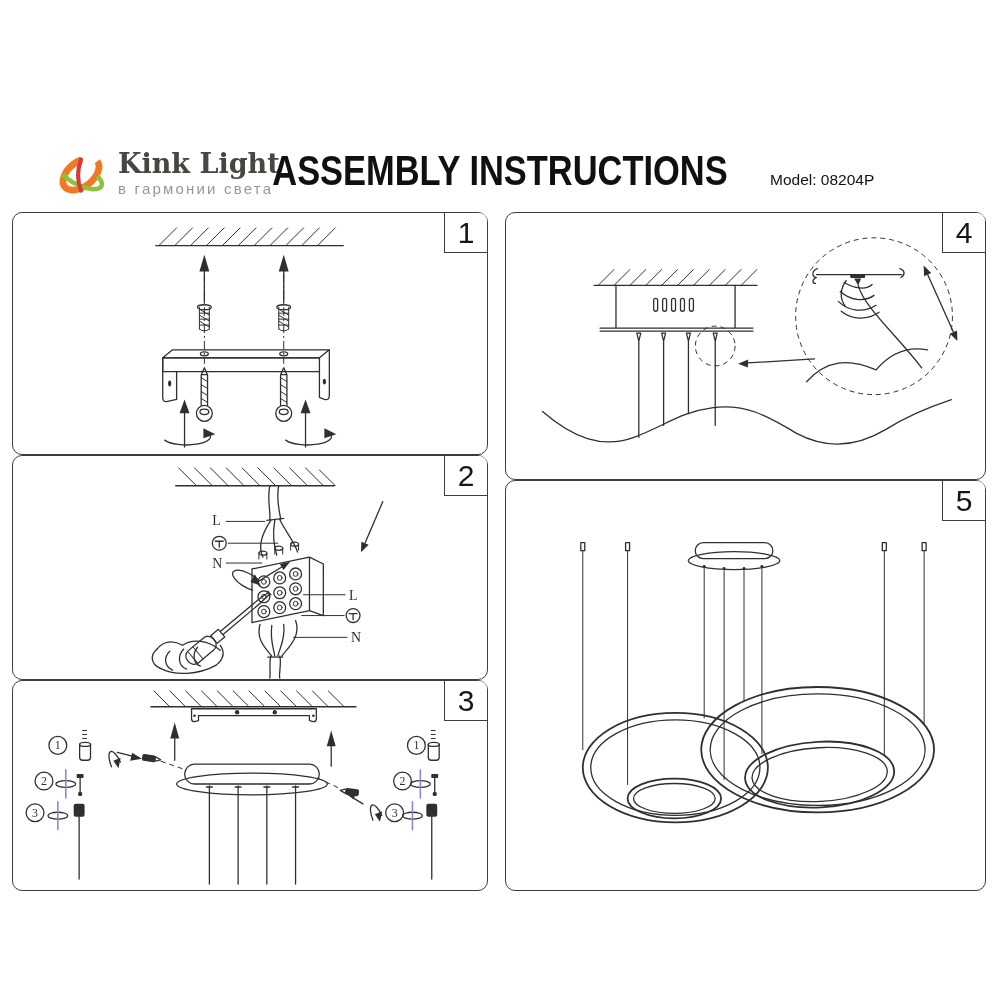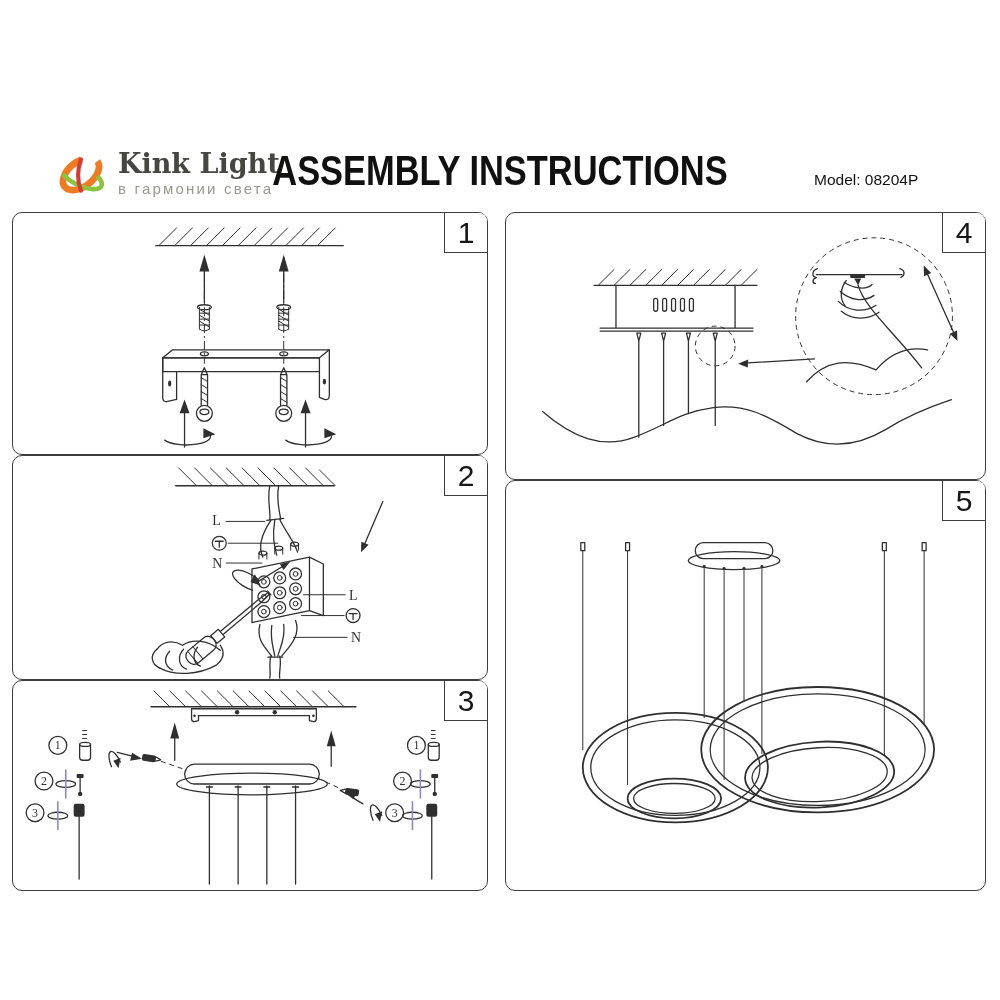--- a/index.html
+++ b/index.html
@@ -6,21 +6,21 @@
             font-family:"Liberation Sans",sans-serif;color:#2f2f2f;}
   .page{position:relative;width:1000px;height:1000px;background:#fff;}
 
   
   .logo{position:absolute;left:52px;top:144px;display:flex;align-items:flex-start;}
   .logo-text{margin-left:8px;margin-top:6px;}
   .brand{font-family:"DejaVu Serif",serif;font-weight:bold;font-size:27px;color:#474741;line-height:1;}
   .tagline{font-size:15px;color:#98988f;letter-spacing:2.2px;margin-top:3px;}
   .title{position:absolute;left:0;top:150px;width:1000px;text-align:center;
          font-size:42px;font-weight:bold;color:#101010;transform:scaleX(.82);line-height:1;}
-  .model{position:absolute;left:770px;top:171px;font-size:15.5px;color:#111;margin-left:44px;}
+  .model{position:absolute;left:770px;top:171px;font-size:15.5px;color:#111;}
 
   
   .panel{position:absolute;border:1.6px solid #3d3d3d;border-radius:10px;background:#fff;box-sizing:border-box;}
   #p1{left:12px;top:212px;width:476px;height:243px;}
   #p2{left:12px;top:455px;width:476px;height:225px;}
   #p3{left:12px;top:680px;width:476px;height:211px;}
   #p4{left:505px;top:212px;width:481px;height:268px;}
   #p5{left:505px;top:480px;width:481px;height:411px;}
   .panel svg{position:absolute;left:0;top:0;width:100%;height:100%;}
   .panelnum{position:absolute;top:0;right:0;width:42px;height:39px;border-left:1.6px solid #3d3d3d;

